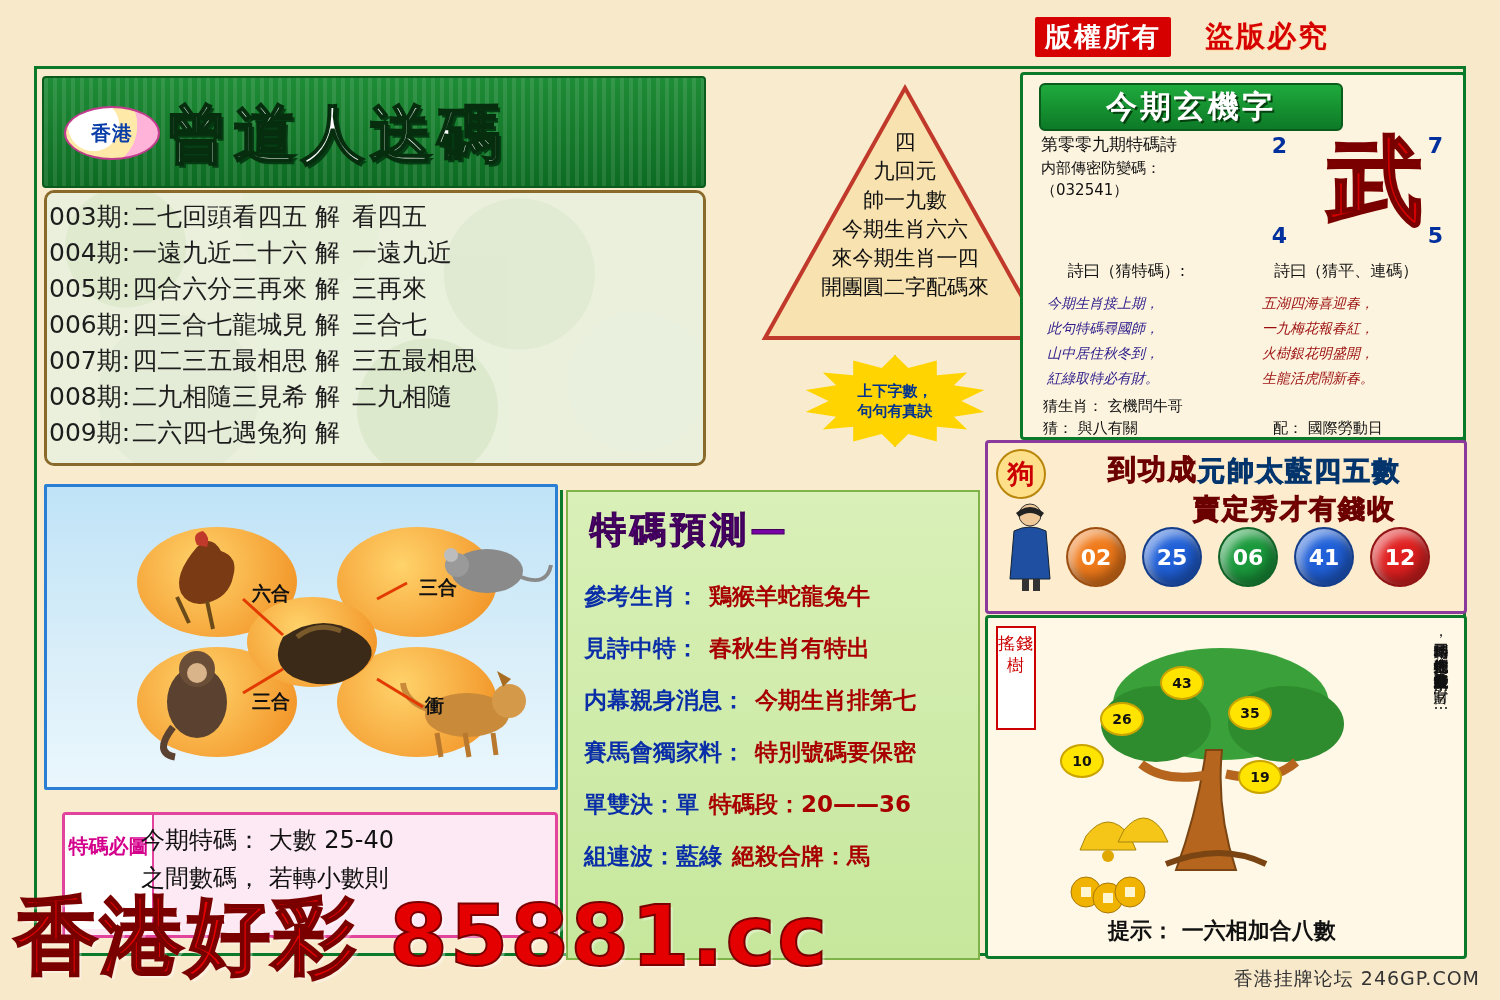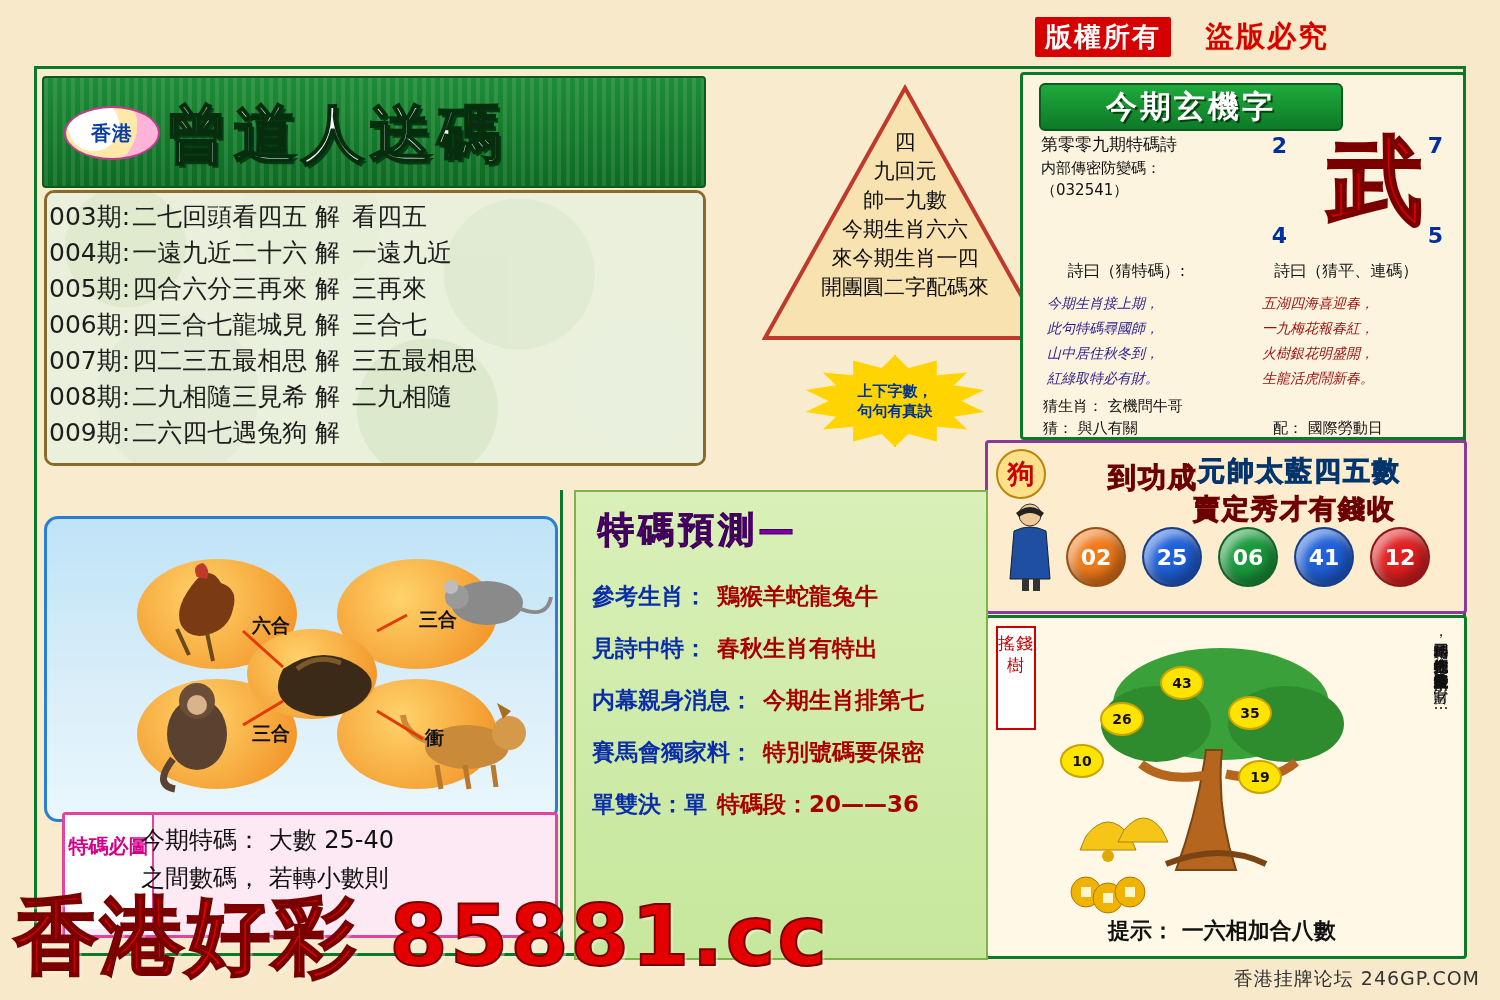--- a/index.html
+++ b/index.html
@@ -163,21 +163,21 @@
   .guess2{position:absolute;left:20px;top:344px;font-size:15px;color:#111;}
   .guess3{position:absolute;left:250px;top:344px;font-size:15px;color:#111;}
 
   
   .ballbox{
     position:absolute;left:985px;top:440px;width:476px;height:168px;
     border:3px solid #8a3a9a;background:#fdeccd;border-radius:4px;
   }
   .bb-title1{
     position:absolute;left:120px;top:8px;font-size:28px;font-weight:bold;color:#d40000;
-    -webkit-text-stroke:1px #6b0000;letter-spacing:2px;margin-top:8px;
+    -webkit-text-stroke:1px #6b0000;letter-spacing:2px;
   }
   .bb-title2{
     position:absolute;left:210px;top:10px;font-size:27px;font-weight:bold;color:#0a6ad4;
     letter-spacing:2px;-webkit-text-stroke:1px #03346b;
   }
   .bb-title3{
     position:absolute;left:205px;top:48px;font-size:27px;font-weight:bold;color:#d40000;
     letter-spacing:2px;-webkit-text-stroke:1px #6b0000;
   }
   .bb-left{
@@ -222,22 +222,22 @@
   }
   .leafnum{
     position:absolute;width:40px;height:30px;border-radius:50%;
     background:#ffe400;border:2px solid #caa400;
     display:flex;align-items:center;justify-content:center;
     font-size:14px;font-weight:bold;color:#111;
   }
 
   
   .animalbox{
-    position:absolute;left:44px;top:516px;width:508px;height:300px;
-    border:3px solid #2a7fd4;border-radius:14px;
+    position:absolute;left:44px;top:484px;width:508px;height:300px;
+    border:3px solid #2a7fd4;border-radius:2px;
     background:linear-gradient(#bfe3f7,#d9eef9 55%,#eaf7fd);
     overflow:hidden;
   }
   .blob{
     position:absolute;border-radius:50%;
     background:radial-gradient(circle at 40% 35%, #ffd36b, #f08a1c);
   }
   .animal-label{
     position:absolute;font-size:19px;color:#111;font-weight:bold;
   }
@@ -258,21 +258,20 @@
     font-size:24px;line-height:38px;color:#111;
   }
   .pink-lines .hl{color:#111;}
   .pink-lines .num{font-family:"DejaVu Sans",sans-serif;}
 
   
   .predbox{
     position:absolute;left:566px;top:490px;width:410px;height:466px;
     background:linear-gradient(#d9f0b8,#c6e79c);
     border:2px solid #7fb34a;
-    margin-left:8px;
   }
   .pred-title{
     position:absolute;left:22px;top:14px;font-size:36px;font-weight:bold;
     color:#7a00a8;-webkit-text-stroke:1px #3e0059;letter-spacing:4px;
   }
   .pred-rows{position:absolute;left:16px;top:78px;width:390px;}
   .prow{
     height:52px;display:flex;align-items:center;font-size:23px;
     color:#0a2ea8;font-weight:bold;white-space:nowrap;
   }
@@ -546,19 +545,23 @@
         <span class="v">今期生肖排第七</span>
       </div>
       <div class="prow">
         <span class="k">賽馬會獨家料：</span>
         <span class="v">特別號碼要保密</span>
       </div>
       <div class="prow">
         <span class="k">單雙決：單</span>
         <span class="v">特碼段：20——36</span>
       </div>
+      <div class="prow">
+        <span class="k">組連波：藍綠</span>
+        <span class="v">絕殺合牌：馬</span>
+      </div>
     </div>
   </div>
 
   <div class="wm-main">香港好彩 85881.cc</div>
   <div class="wm-bottom">香港挂牌论坛 246GP.COM</div>
 
 </div>
 
 </body></html>

